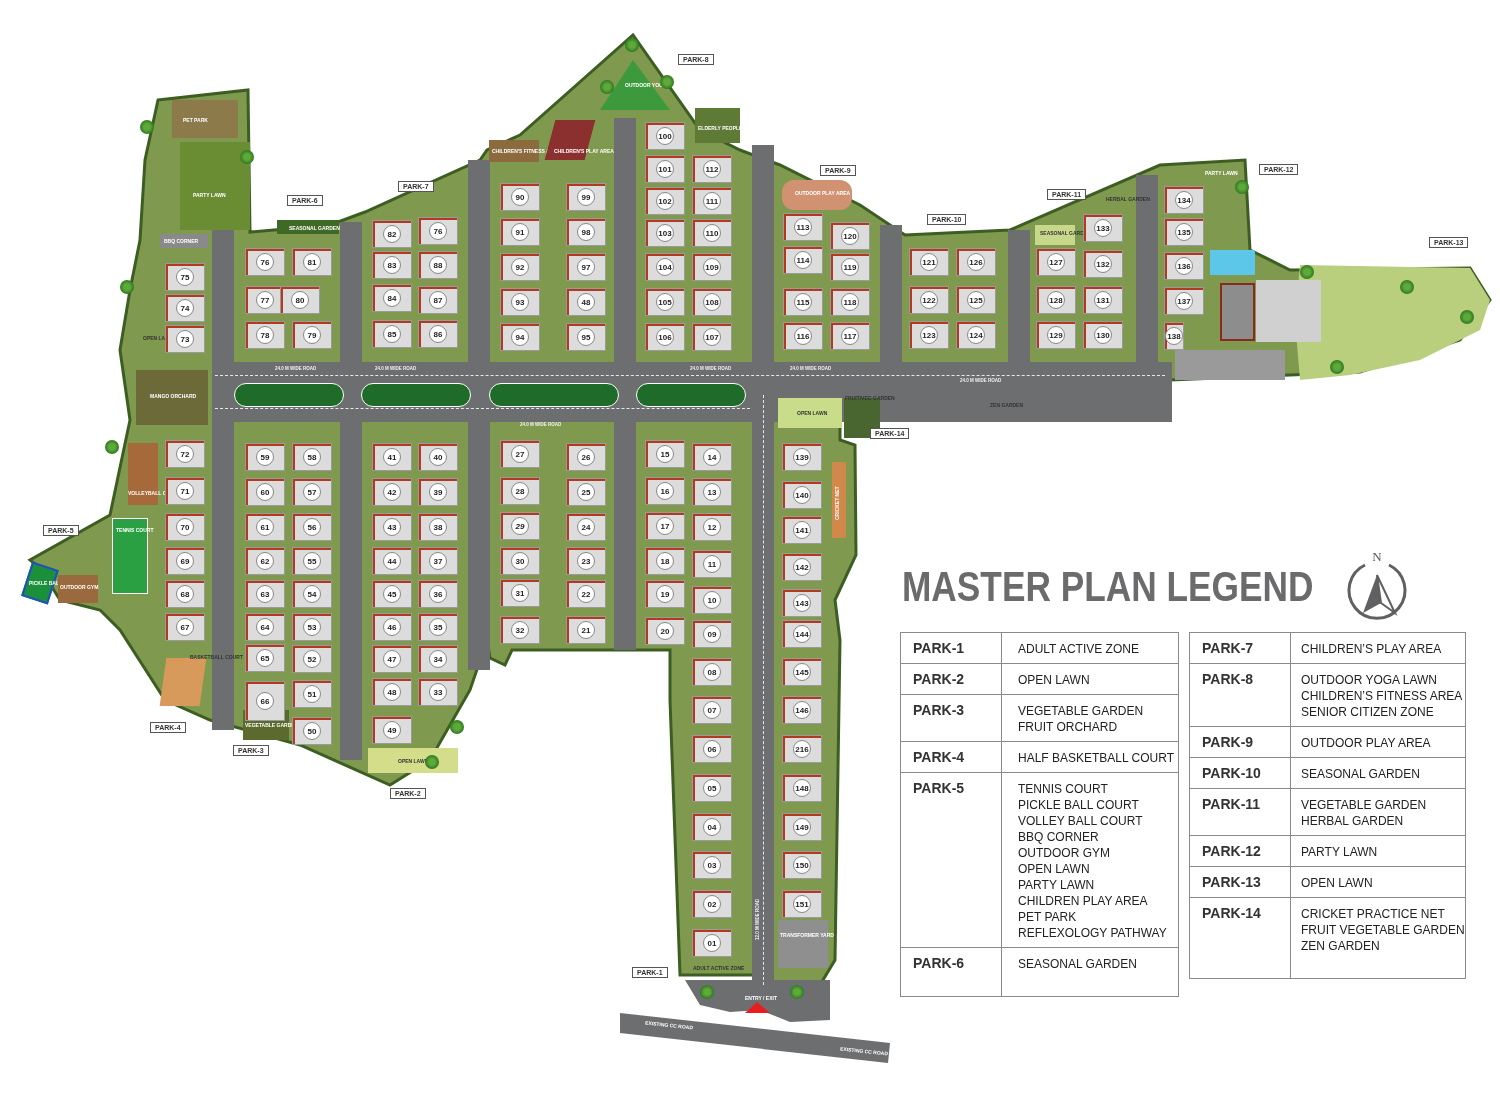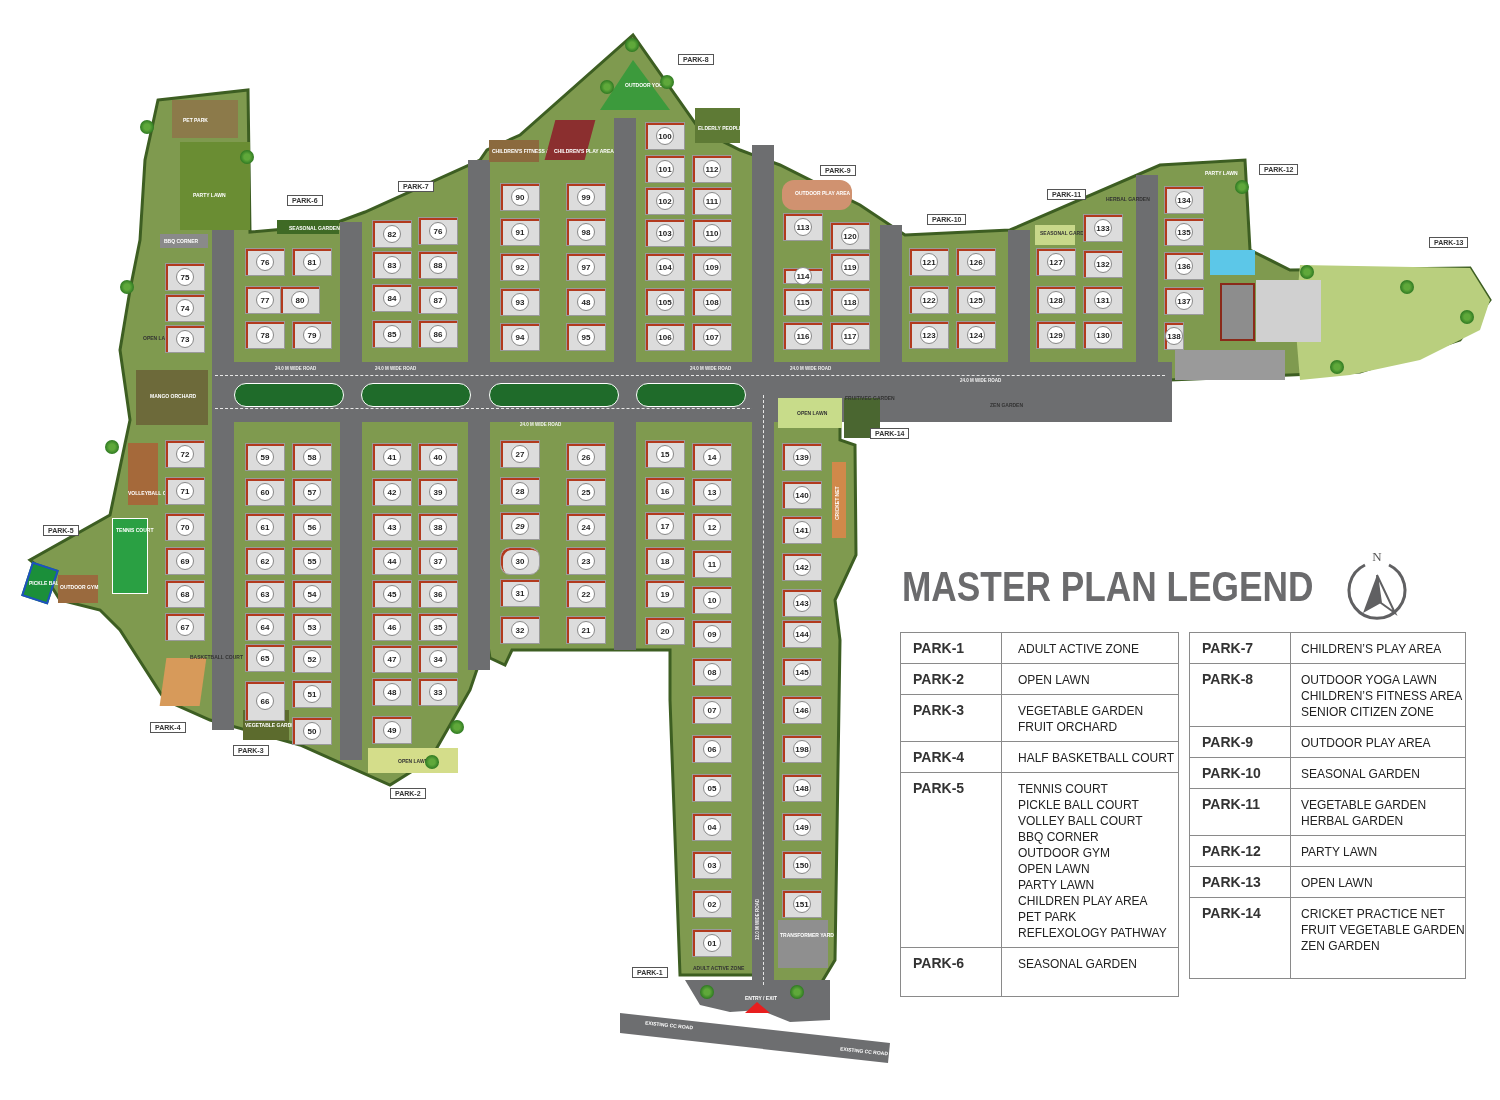--- a/index.html
+++ b/index.html
@@ -293,21 +293,21 @@
       </div>
       <div class="plot" style="left: 692px; top: 288px; width: 40px; height: 28px;">
         <span class="num">108</span>
       </div>
       <div class="plot" style="left: 692px; top: 323px; width: 40px; height: 28px;">
         <span class="num">107</span>
       </div>
       <div class="plot" style="left: 783px; top: 213px; width: 40px; height: 28px;">
         <span class="num">113</span>
       </div>
-      <div class="plot" style="left: 783px; top: 268px; width: 40px; height: 16px;">
+      <div class="plot" style="left: 783px; top: 246px; width: 40px; height: 28px;">
         <span class="num">114</span>
       </div>
       <div class="plot" style="left: 783px; top: 288px; width: 40px; height: 28px;">
         <span class="num">115</span>
       </div>
       <div class="plot" style="left: 783px; top: 322px; width: 40px; height: 28px;">
         <span class="num">116</span>
       </div>
       <div class="plot" style="left: 830px; top: 222px; width: 40px; height: 28px;">
         <span class="num">120</span>
@@ -497,21 +497,21 @@
       </div>
       <div class="plot" style="left: 500px; top: 440px; width: 40px; height: 28px;">
         <span class="num">27</span>
       </div>
       <div class="plot" style="left: 500px; top: 477px; width: 40px; height: 28px;">
         <span class="num">28</span>
       </div>
       <div class="plot" style="left: 500px; top: 512px; width: 40px; height: 28px; font-style: italic;">
         <span class="num">29</span>
       </div>
-      <div class="plot" style="left: 500px; top: 547px; width: 40px; height: 28px; border-radius: 10px;">
+      <div class="plot" style="left: 500px; top: 547px; width: 40px; height: 28px;">
         <span class="num">30</span>
       </div>
       <div class="plot" style="left: 500px; top: 579px; width: 40px; height: 28px;">
         <span class="num">31</span>
       </div>
       <div class="plot" style="left: 500px; top: 616px; width: 40px; height: 28px;">
         <span class="num">32</span>
       </div>
       <div class="plot" style="left: 566px; top: 443px; width: 40px; height: 28px;">
         <span class="num">26</span>
@@ -609,21 +609,21 @@
       <div class="plot" style="left: 782px; top: 620px; width: 40px; height: 28px;">
         <span class="num">144</span>
       </div>
       <div class="plot" style="left: 782px; top: 658px; width: 40px; height: 28px;">
         <span class="num">145</span>
       </div>
       <div class="plot" style="left: 782px; top: 696px; width: 40px; height: 28px;">
         <span class="num">146</span>
       </div>
       <div class="plot" style="left: 782px; top: 735px; width: 40px; height: 28px;">
-        <span class="num">198</span>
+        <span class="num">216</span>
       </div>
       <div class="plot" style="left: 782px; top: 774px; width: 40px; height: 28px;">
         <span class="num">148</span>
       </div>
       <div class="plot" style="left: 782px; top: 813px; width: 40px; height: 28px;">
         <span class="num">149</span>
       </div>
       <div class="plot" style="left: 782px; top: 851px; width: 40px; height: 28px;">
         <span class="num">150</span>
       </div>

